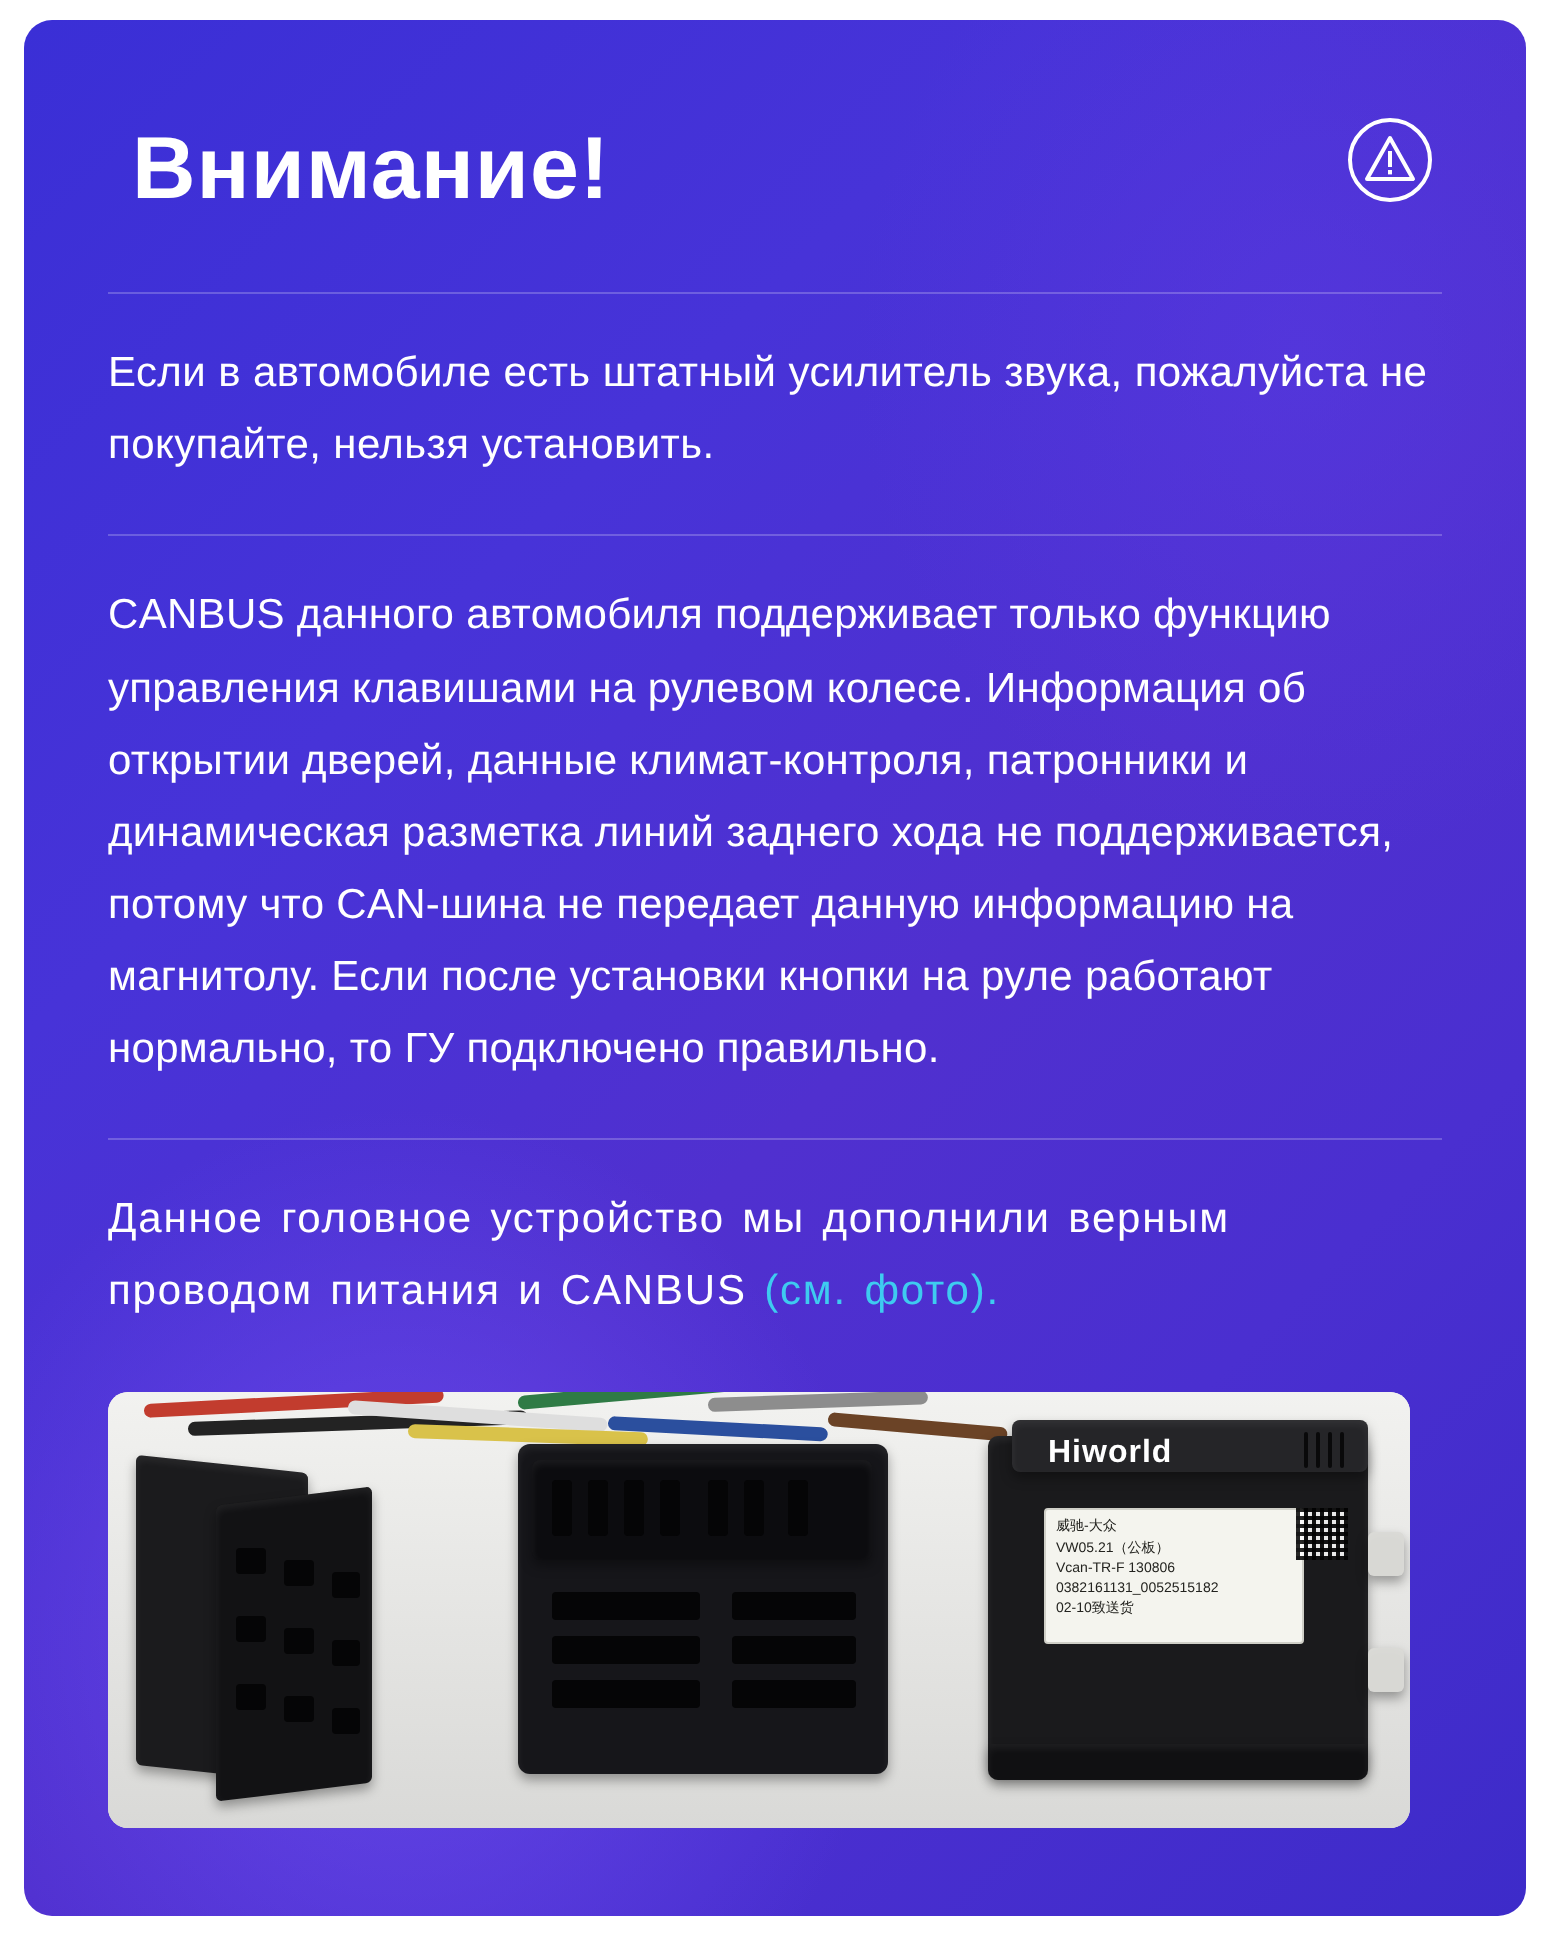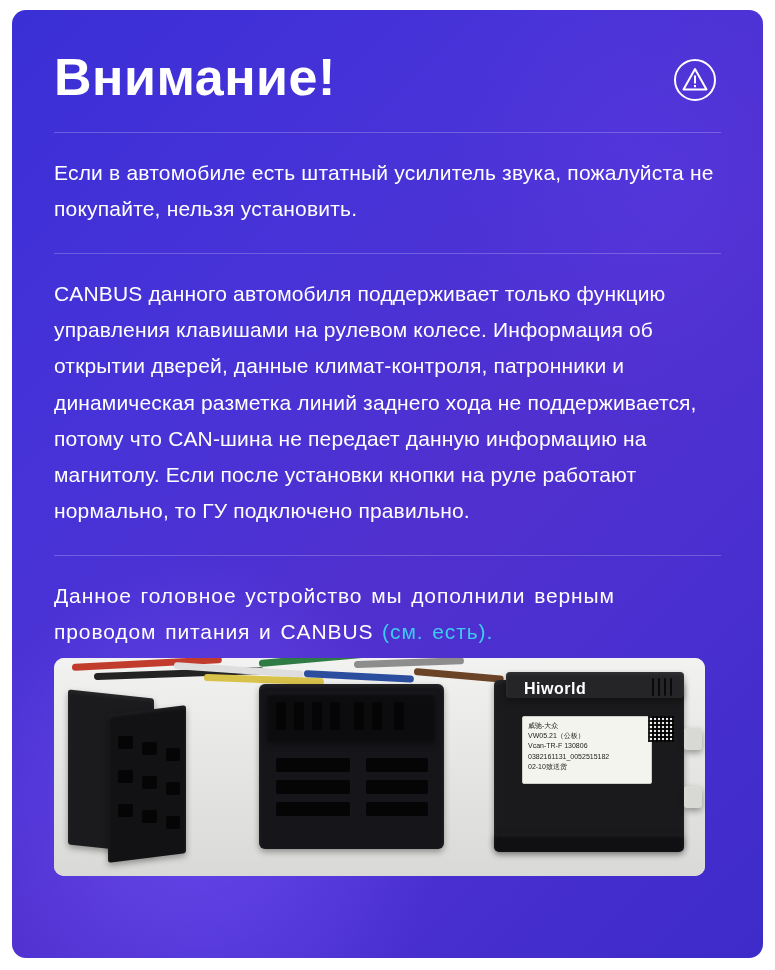--- a/index.html
+++ b/index.html
@@ -55,25 +55,25 @@
     z-index: 3;
     padding: 40px 42px 0 42px;
   }
   .header-row {
     display: flex;
     align-items: flex-start;
     justify-content: space-between;
   }
   .title {
     color: #ffffff;
-    font-size: 52px;
+    font-size: 44px;
     font-weight: bold;
     letter-spacing: 0.5px;
     line-height: 1.05;
-    margin: 0;
+    margin: 12px;
   }
   .warn-icon {
     margin-top: 8px;
     margin-right: 4px;
   }
   .divider {
     height: 1px;
     background: rgba(255,255,255,0.22);
     margin: 26px 0 22px 0;
   }
@@ -88,21 +88,21 @@
     letter-spacing: 0.15px;
   }
   .para.block3 {
     letter-spacing: 0.9px;
     word-spacing: 2px;
   }
   .accent {
     color: #3ecbf0;
   }
   .photo-wrap {
-    margin-top: 8px;
+    margin-top: 32px;
     border-radius: 10px;
     overflow: hidden;
     width: 651px;
     height: 218px;
     position: relative;
     background: #e9e9e9;
   }
   .photo {
     position: absolute;
     inset: 0;
@@ -187,21 +187,21 @@
       <div class="divider"></div>
 
       <p class="para block1">Если в автомобиле есть штатный усилитель звука, пожалуйста не покупайте, нельзя установить.</p>
 
       <div class="divider"></div>
 
       <p class="para block2">CANBUS данного автомобиля поддерживает только функцию управления клавишами  на рулевом колесе.  Информация об открытии дверей, данные климат-контроля, патронники и динамическая разметка линий заднего хода не поддерживается, потому что CAN-шина не передает данную информацию на магнитолу. Если после установки кнопки на руле работают нормально, то ГУ подключено правильно.</p>
 
       <div class="divider"></div>
 
-      <p class="para block3"><span>Данное головное устройство мы дополнили верным проводом питания и CANBUS </span><span class="accent">(см. есть).</span></p>
+      <p class="para block3"><span>Данное головное устройство мы дополнили верным проводом питания и CANBUS </span><span class="accent">(см. фото).</span></p>
 
       <div class="photo-wrap">
         <div class="photo">
 
           <div class="wire" style="left:18px; top:6px; width:150px; background:#c23c2e; transform:rotate(-3deg);"></div>
           <div class="wire" style="left:40px; top:15px; width:170px; background:#232323; transform:rotate(-2deg);"></div>
           <div class="wire" style="left:120px; top:4px; width:130px; background:#dedede; transform:rotate(4deg);"></div>
           <div class="wire" style="left:150px; top:16px; width:120px; background:#d9c24a; transform:rotate(2deg);"></div>
           <div class="wire" style="left:205px; top:2px; width:120px; background:#2f7b45; transform:rotate(-5deg);"></div>
           <div class="wire" style="left:250px; top:12px; width:110px; background:#2b4f9e; transform:rotate(3deg);"></div>

